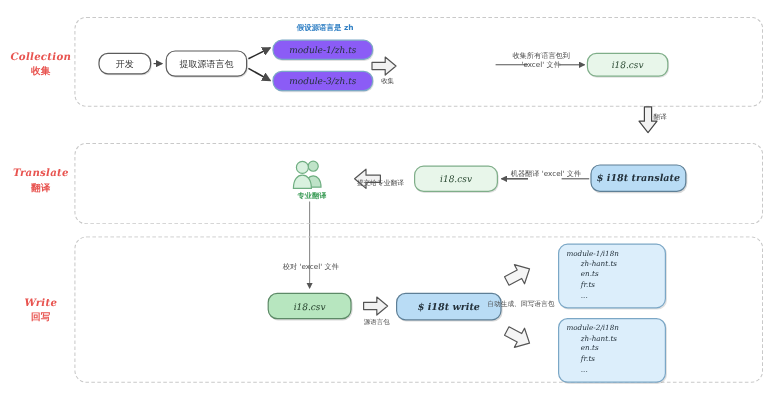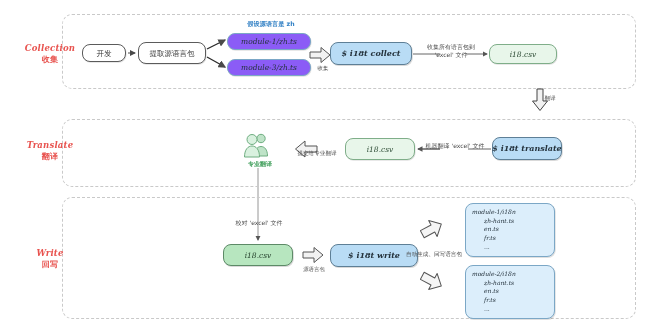--- a/index.html
+++ b/index.html
@@ -31,21 +31,20 @@
   .stage-label {
     position: absolute;
     color: #e8534f;
     text-align: center;
     line-height: 1.25;
     font-family: "DejaVu Serif", serif;
     font-style: italic;
     font-weight: 700;
     letter-spacing: .2px;
     white-space: nowrap;
-    margin-left: 16px;
   }
   .stage-label .en { font-size: 8.5px; display: block; }
   .stage-label .cn { font-size: 8px; display: block; font-style: normal; }
   #lbl-collection { left: 6px;  top: 43px;  width: 56px; }
   #lbl-translate  { left: 6px;  top: 140px; width: 56px; }
   #lbl-write      { left: 6px;  top: 248px; width: 56px; }
 
   
   .node {
     position: absolute;
@@ -121,21 +120,21 @@
 
   
   #n-dev        { left: 82px;  top: 44px; width: 44px; height: 18px; }
   #n-extract    { left: 138px; top: 42px; width: 68px; height: 22px; }
   #n-mod1       { left: 227px; top: 33px; width: 84px; height: 17px; }
   #n-mod2       { left: 227px; top: 59px; width: 84px; height: 17px; }
   #n-collect    { left: 330px; top: 42px; width: 82px; height: 23px; }
   #n-csv1       { left: 489px; top: 44px; width: 68px; height: 20px; }
 
   #n-csv2       { left: 345px; top: 138px; width: 70px; height: 22px; }
-  #n-translate  { left: 492px; top: 137px; width: 70px; height: 23px; }
+  #n-translate  { left: 492px; top: 137px; width: 80px; height: 23px; }
 
   #n-csv3       { left: 223px; top: 244px; width: 70px; height: 22px; }
   #n-write      { left: 330px; top: 244px; width: 88px; height: 23px; }
 
   
   .tree {
     position: absolute;
     border: 1.2px solid #7ba7c6;
     border-radius: 8px;
     background: #dceefb;
@@ -259,23 +258,20 @@
     <span>module-3/zh.ts</span>
   </div>
 
   <svg class="block-arrow" id="ba-1" width="22" height="18" viewBox="0 0 22 18">
     <path d="M1,6 L12,6 L12,1.5 L21,9 L12,16.5 L12,12 L1,12 Z" fill="#f2f2f2" stroke="#555" stroke-width="1" stroke-linejoin="round"></path>
   </svg>
   <div class="anno" id="anno-arrow1">
     <span>收集</span>
   </div>
 
-  <div class="node blue" id="n-collect">
-    <span>$ i18t collect</span>
-  </div>
 
   <div class="anno multi" id="anno-collect-note">
     <span>收集所有语言包到 'excel' 文件</span>
   </div>
 
   <div class="node greenlight hatch-g" id="n-csv1">
     <span>i18.csv</span>
   </div>
 
   <svg class="block-arrow" id="ba-2" width="18" height="24" viewBox="0 0 18 24">

